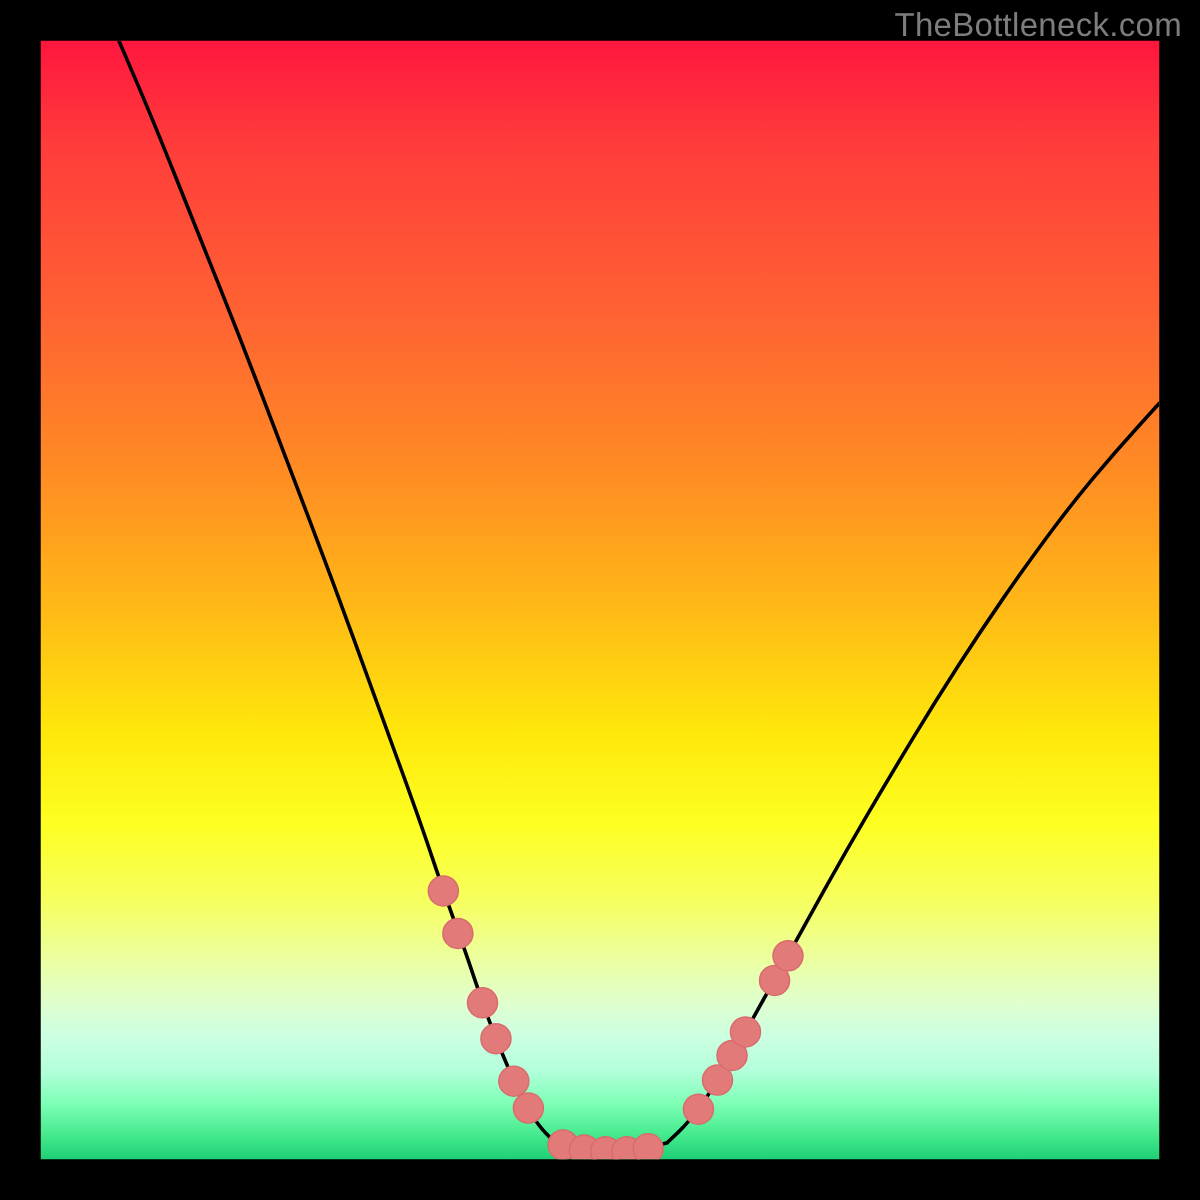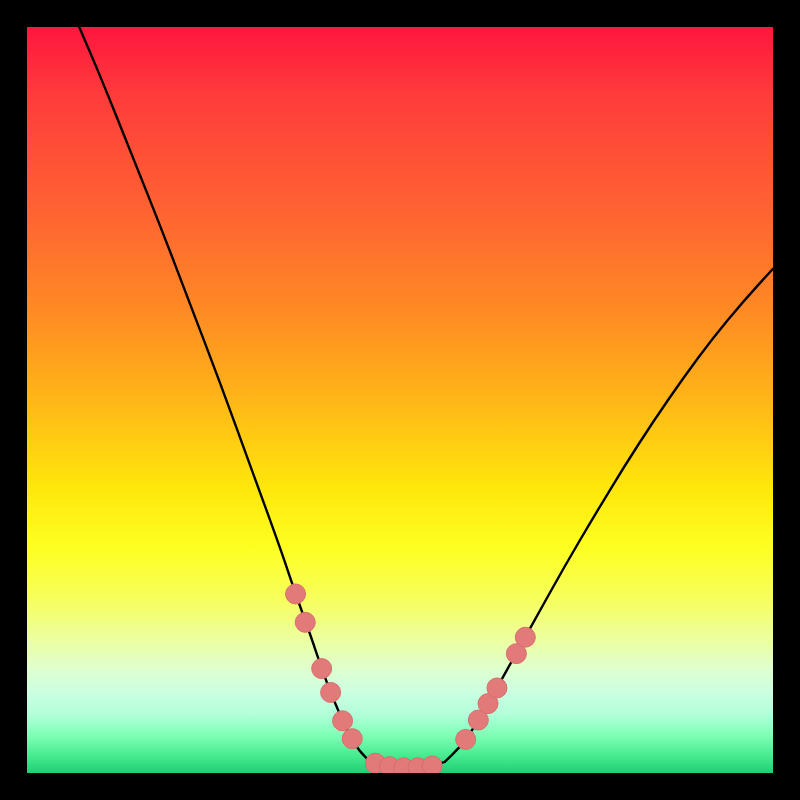--- a/index.html
+++ b/index.html
@@ -93,13 +93,14 @@
           <circle cx="438.64799999999997" cy="712.43" r="10" fill="#e37a7a" stroke="#d86c6c" stroke-width="1"></circle>
           <circle cx="451.33" cy="693.034" r="10" fill="#e37a7a" stroke="#d86c6c" stroke-width="1"></circle>
           <circle cx="461.028" cy="676.622" r="10" fill="#e37a7a" stroke="#d86c6c" stroke-width="1"></circle>
           <circle cx="469.98" cy="660.956" r="10" fill="#e37a7a" stroke="#d86c6c" stroke-width="1"></circle>
           <circle cx="489.3759999999999" cy="626.64" r="10" fill="#e37a7a" stroke="#d86c6c" stroke-width="1"></circle>
           <circle cx="498.3279999999999" cy="610.2280000000001" r="10" fill="#e37a7a" stroke="#d86c6c" stroke-width="1"></circle>
         </g>
     </svg>
   </div>
 
+  <div class="watermark">TheBottleneck.com</div>
 </div>
 
 </body></html>

